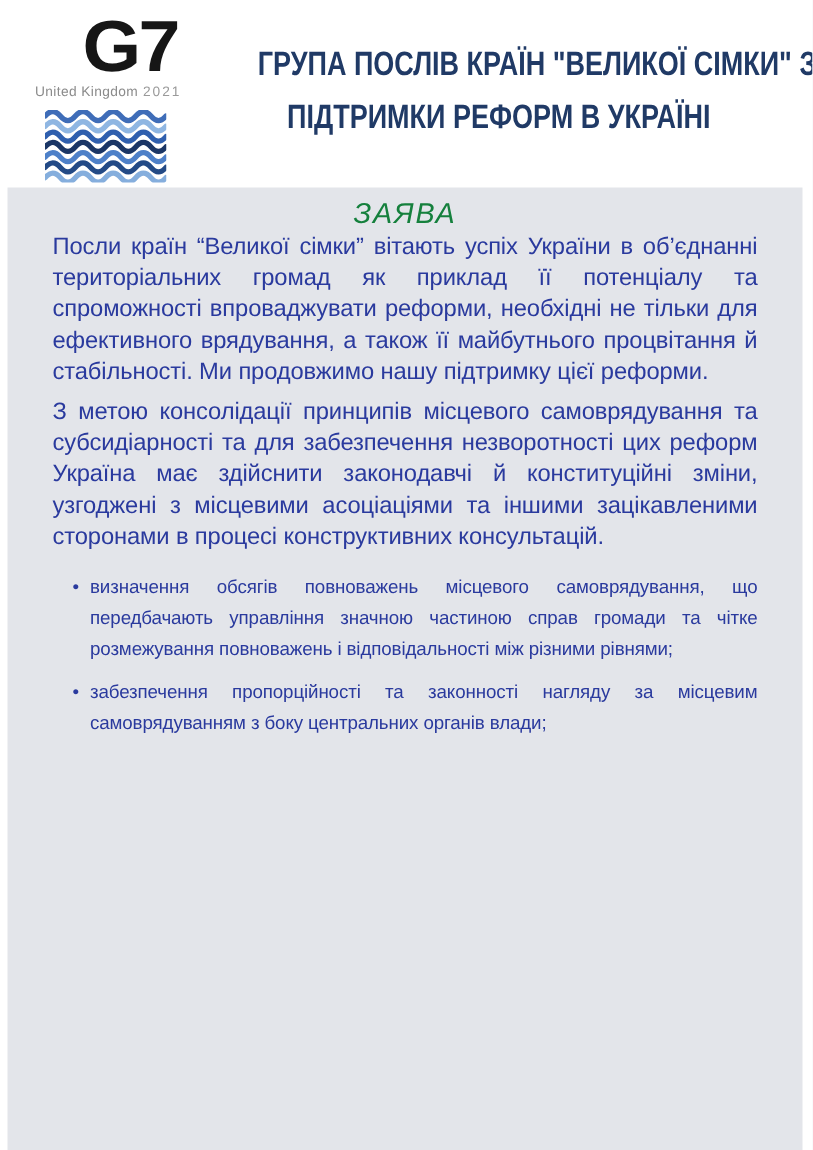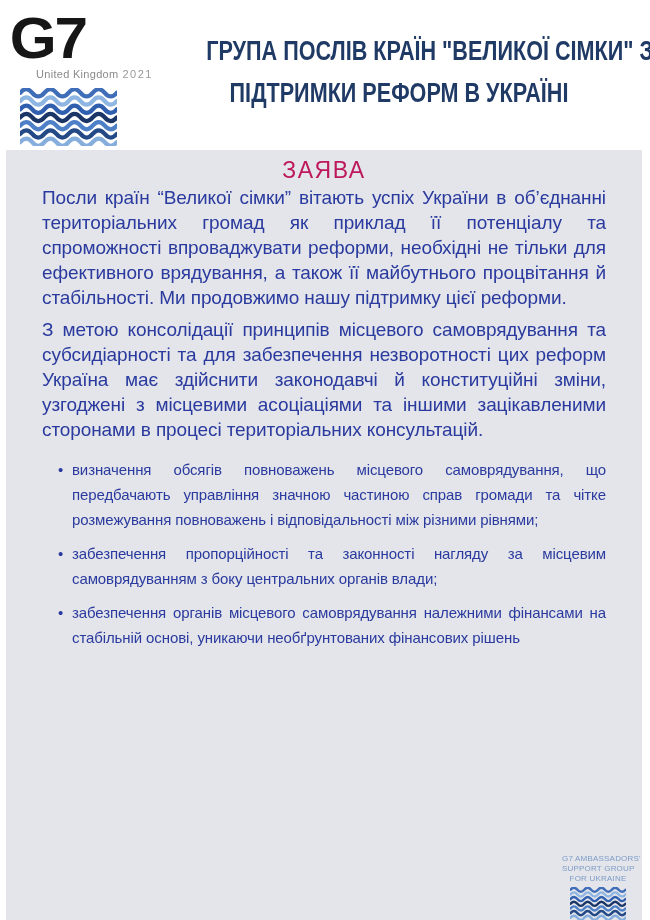--- a/index.html
+++ b/index.html
@@ -11,41 +11,40 @@
     width: 650px;
     height: 920px;
     margin: 0 auto;
     background: #ffffff;
     overflow: hidden;
   }
 
   
   .logo-block {
     position: absolute;
-    left: 12px;
+    left: 28px;
     top: 8px;
     width: 112px;
-    text-align: left;
+    text-align: right;
   }
   .g7-text {
     font-size: 58px;
     font-weight: bold;
     letter-spacing: -2px;
     color: #161616;
     line-height: 60px;
     transform: scaleX(1.04);
     transform-origin: 50% 50%;
   }
   .logo-sub {
     margin-top: 0px;
     font-size: 11px;
     color: #8b8b8b;
     white-space: nowrap;
     letter-spacing: 0.3px;
-    margin-left: 24px;
   }
   .logo-sub .year { color: #9a9a9a; letter-spacing: 1.5px; margin-left: 4px; }
   .waves-lg { display: block; margin: 8px auto 0 auto; }
 
   .doc-title {
     position: absolute;
     left: 158px;
     right: 10px;
     top: 30px;
     text-align: center;
@@ -71,22 +70,23 @@
     bottom: 0;
     background: #e3e5ea;
     padding: 5px 36px 0 36px;
     overflow: hidden;
   }
   .statement-heading {
     font-size: 23px;
     font-weight: normal;
     line-height: 30px;
     text-align: center;
-    color: #be185d;
+    color: #15803d;
     letter-spacing: 1.5px;
+    font-style: italic;
   }
   .panel p {
     color: #2a3a9e;
     font-size: 19px;
     line-height: 25px;
     text-align: justify;
     letter-spacing: -0.1px;
     margin: 0 0 7px 0;
   }
   .req-list {
@@ -153,37 +153,22 @@
 
   <div class="doc-title">
     <span class="line">ГРУПА ПОСЛІВ КРАЇН "ВЕЛИКОЇ СІМКИ" З</span>
     <span class="line">ПІДТРИМКИ РЕФОРМ В УКРАЇНІ</span>
   </div>
 
   <div class="panel">
     <h1 class="statement-heading">ЗАЯВА</h1>
 
     <p>Посли країн “Великої сімки” вітають успіх України в об’єднанні територіальних громад як приклад її потенціалу та спроможності впроваджувати реформи, необхідні не тільки для ефективного врядування, а також її майбутнього процвітання й стабільності. Ми продовжимо нашу підтримку цієї реформи.</p>
-    <p>З метою консолідації принципів місцевого самоврядування та субсидіарності та для забезпечення незворотності цих реформ Україна має здійснити законодавчі й конституційні зміни, узгоджені з місцевими асоціаціями та іншими зацікавленими сторонами в процесі територіальних консультацій.</p>
+    <p>З метою консолідації принципів місцевого самоврядування та субсидіарності та для забезпечення незворотності цих реформ Україна має здійснити законодавчі й конституційні зміни, узгоджені з місцевими асоціаціями та іншими зацікавленими сторонами в процесі конструктивних консультацій.</p>
 
     <ul class="req-list">
       <li>визначення обсягів повноважень місцевого самоврядування, що передбачають управління значною частиною справ громади та чітке розмежування повноважень і відповідальності між різними рівнями;</li>
       <li>забезпечення пропорційності та законності нагляду за місцевим самоврядуванням з боку центральних органів влади;</li>
-      <li>забезпечення органів місцевого самоврядування належними фінансами на стабільній основі, уникаючи необґрунтованих фінансових рішень</li>
     </ul>
 
-    <div class="footer-block">
-      <div class="footer-org">G7 AMBASSADORS'</div>
-      <div class="footer-org">SUPPORT GROUP</div>
-      <div class="footer-org">FOR UKRAINE</div>
-      <svg class="waves-sm" width="56" height="33" viewBox="0 0 100 60" aria-hidden="true">
-        <use href="#wavepath" y="0" stroke="#3f6db8"></use>
-        <use href="#wavepath" y="8.5" stroke="#8fb6e2"></use>
-        <use href="#wavepath" y="17" stroke="#2f5fae"></use>
-        <use href="#wavepath" y="25.5" stroke="#1b3666"></use>
-        <use href="#wavepath" y="34" stroke="#4e80c8"></use>
-        <use href="#wavepath" y="42.5" stroke="#234a86"></use>
-        <use href="#wavepath" y="51" stroke="#85aedd"></use>
-      </svg>
-    </div>
   </div>
 
 </div>
 
 </body></html>

